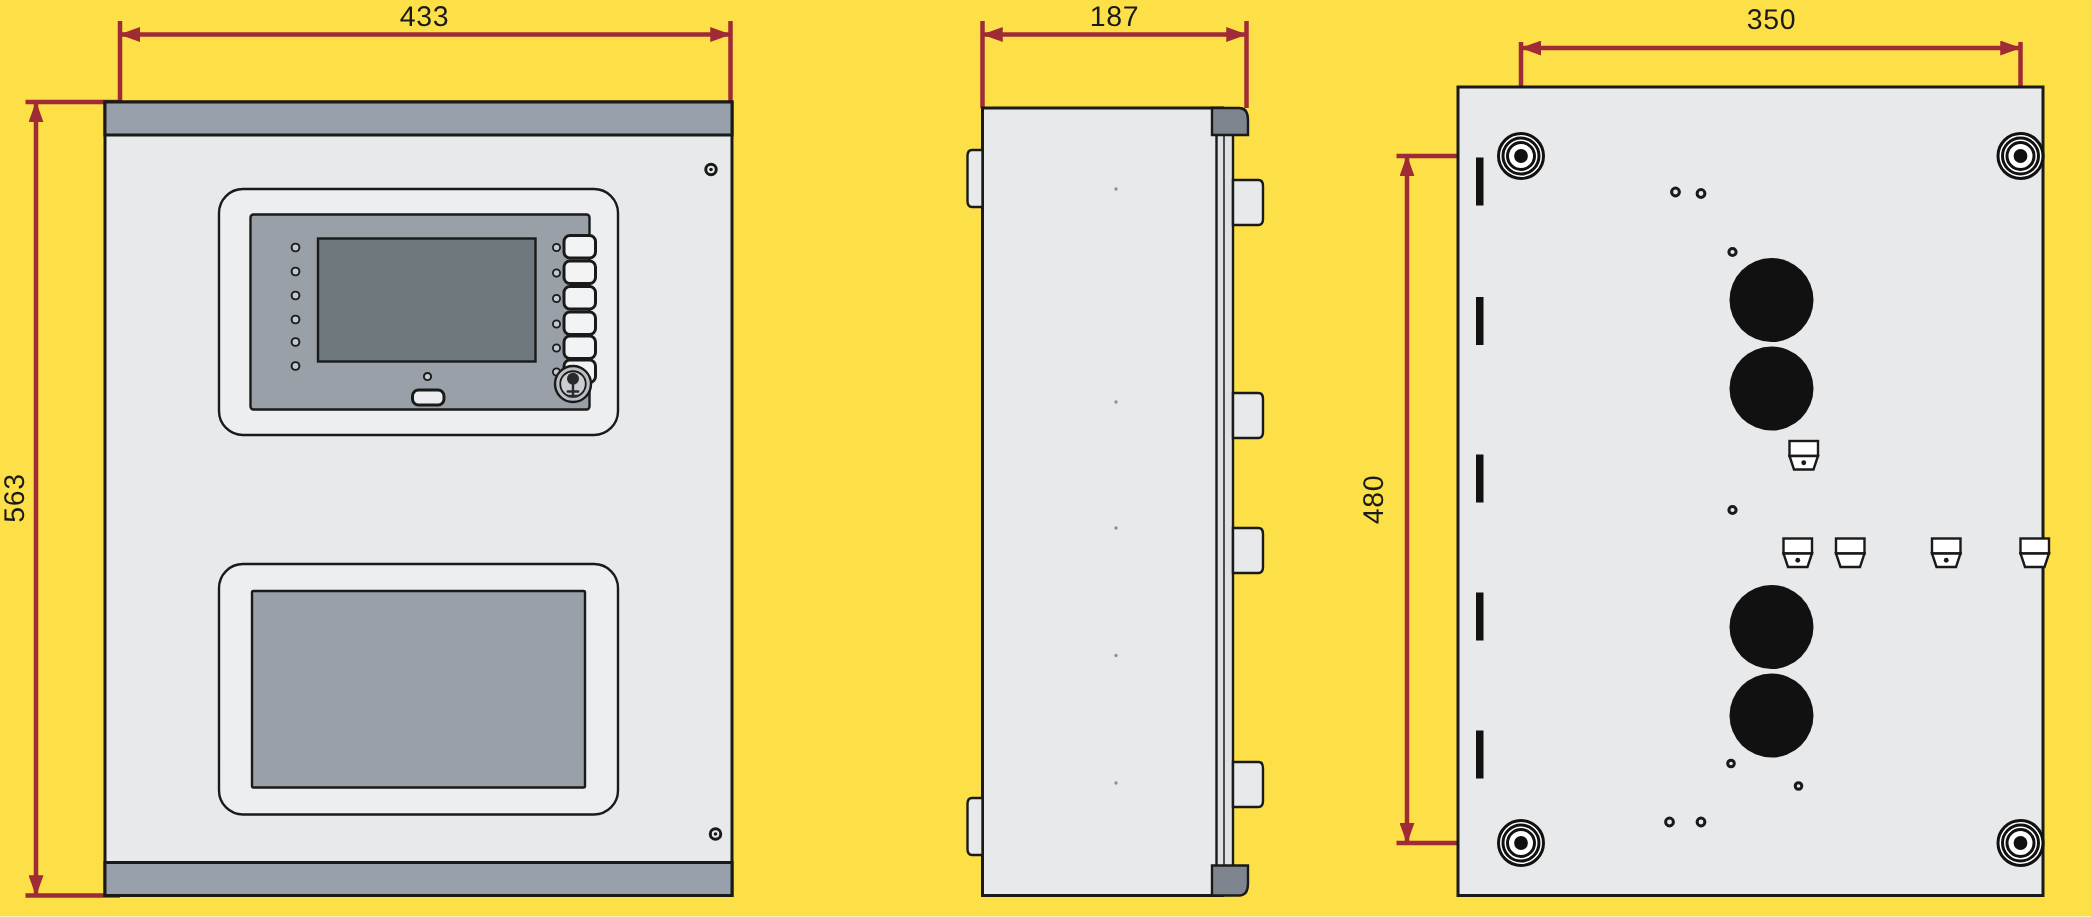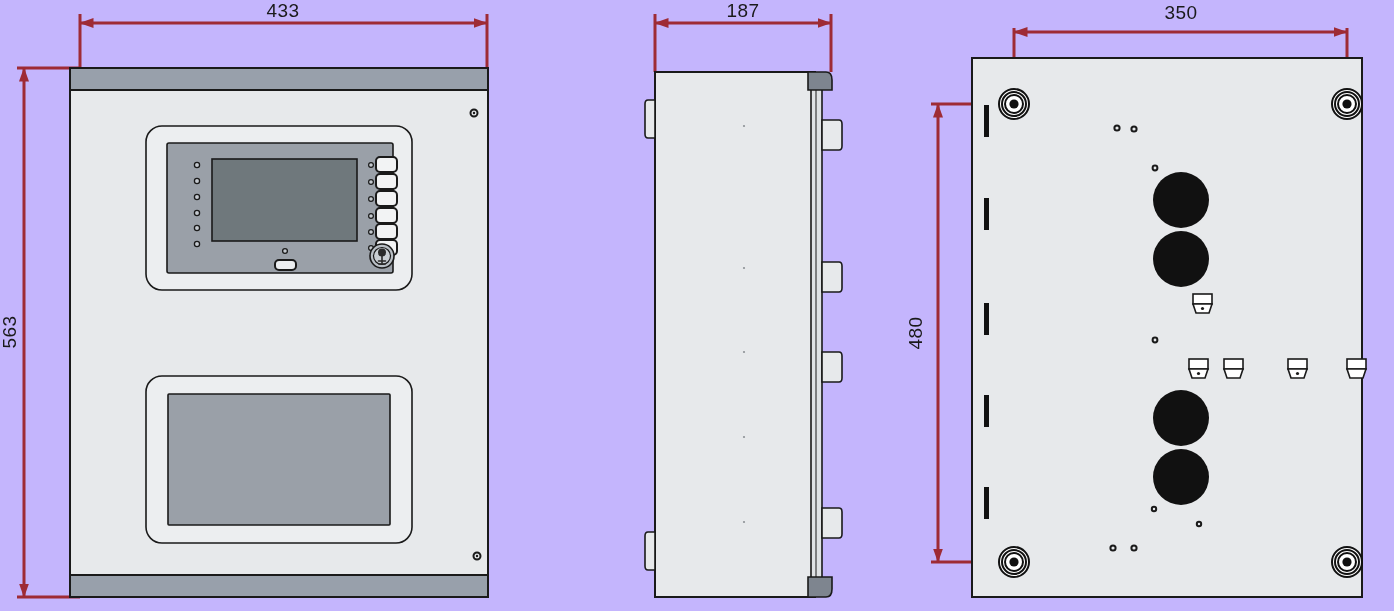--- a/index.html
+++ b/index.html
@@ -10,21 +10,21 @@
   body {
     width: 1394px;
     height: 611px;
     font-family: "Liberation Sans", sans-serif;
     overflow: hidden;
   }
   #drawing-root {
     position: relative;
     width: 1394px;
     height: 611px;
-    background: #c4b5fd;
+    background: #fde047;
   }
   #drawing-svg {
     position: absolute;
     left: 0;
     top: 0;
     width: 1394px;
     height: 611px;
     display: block;
   }
   .dim-text {

